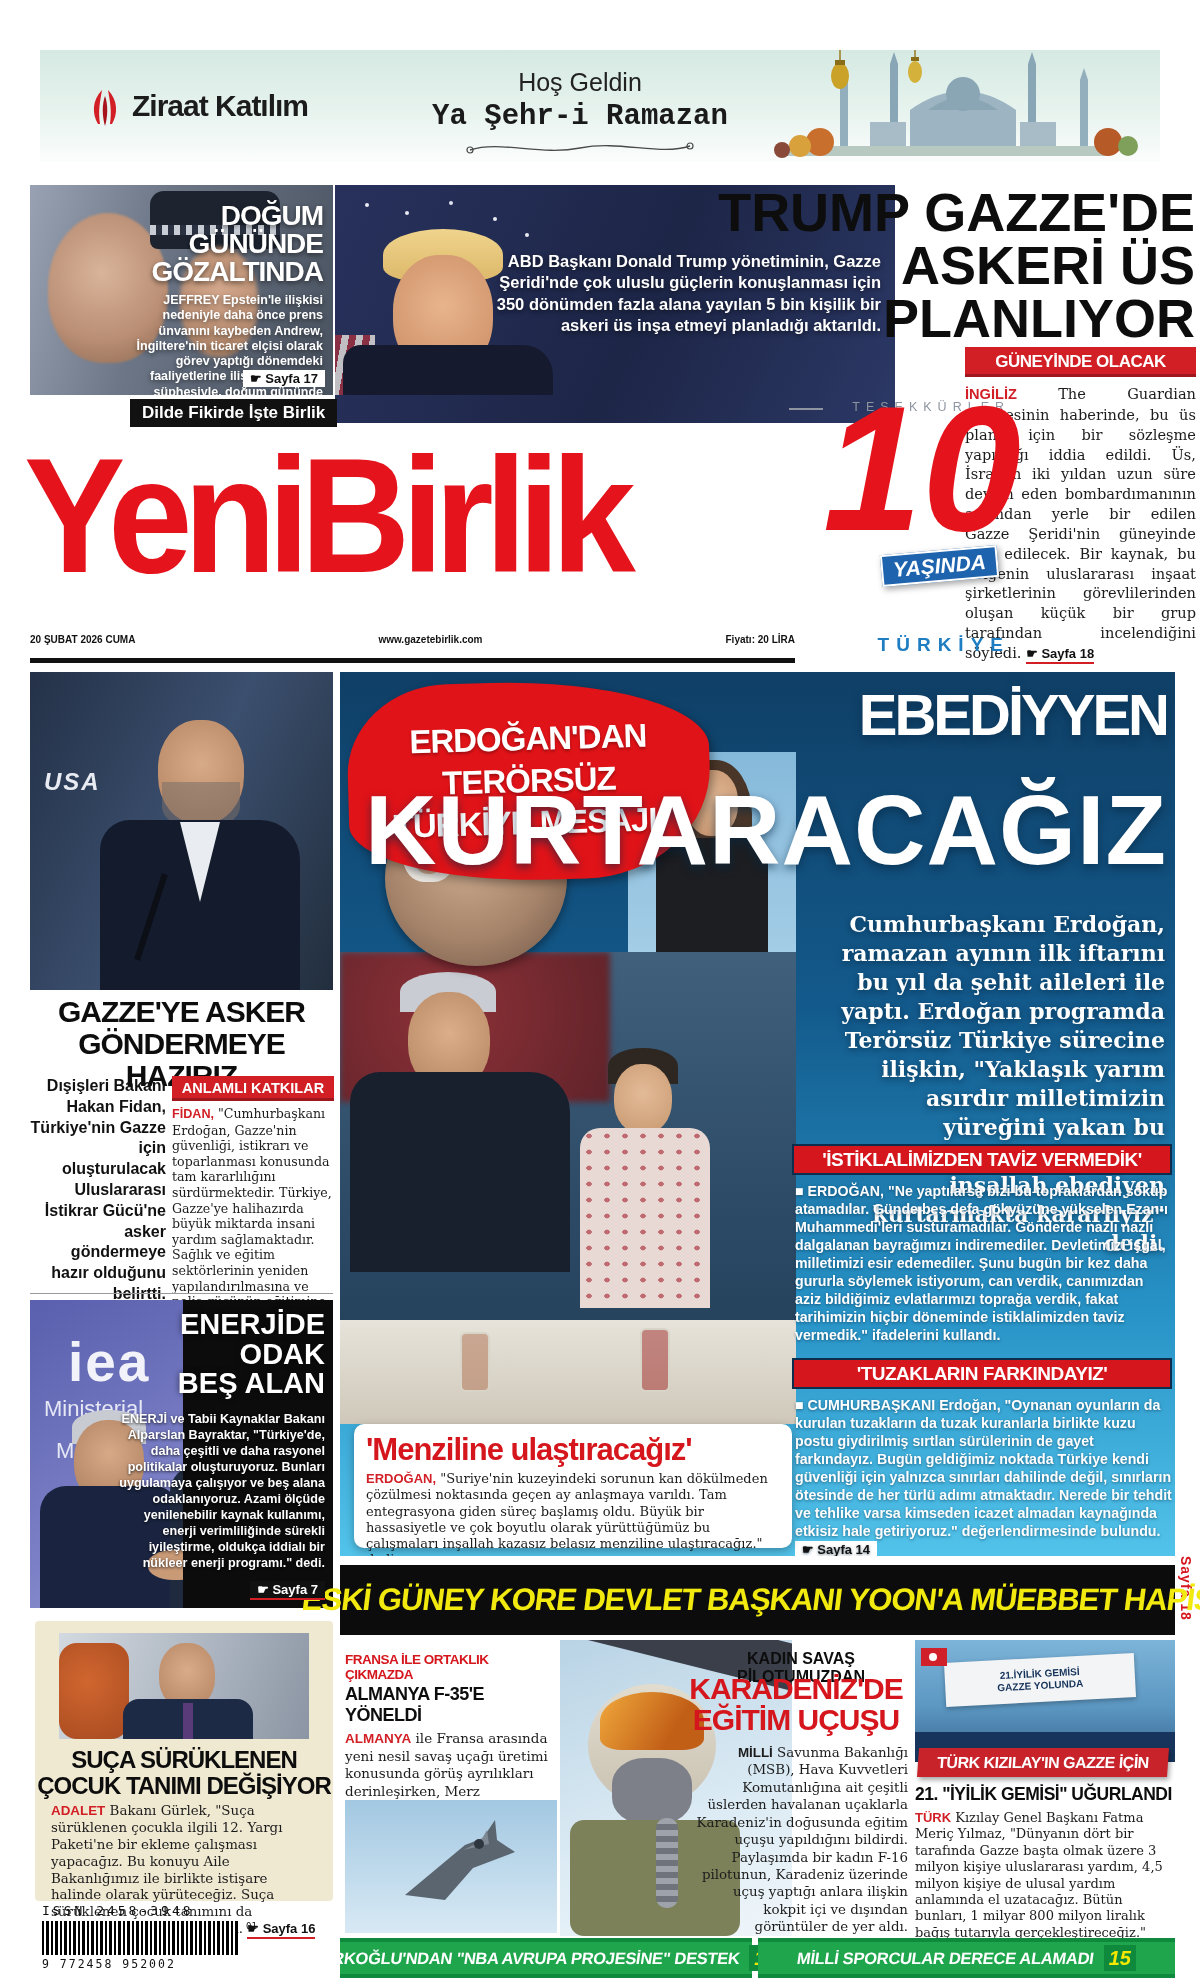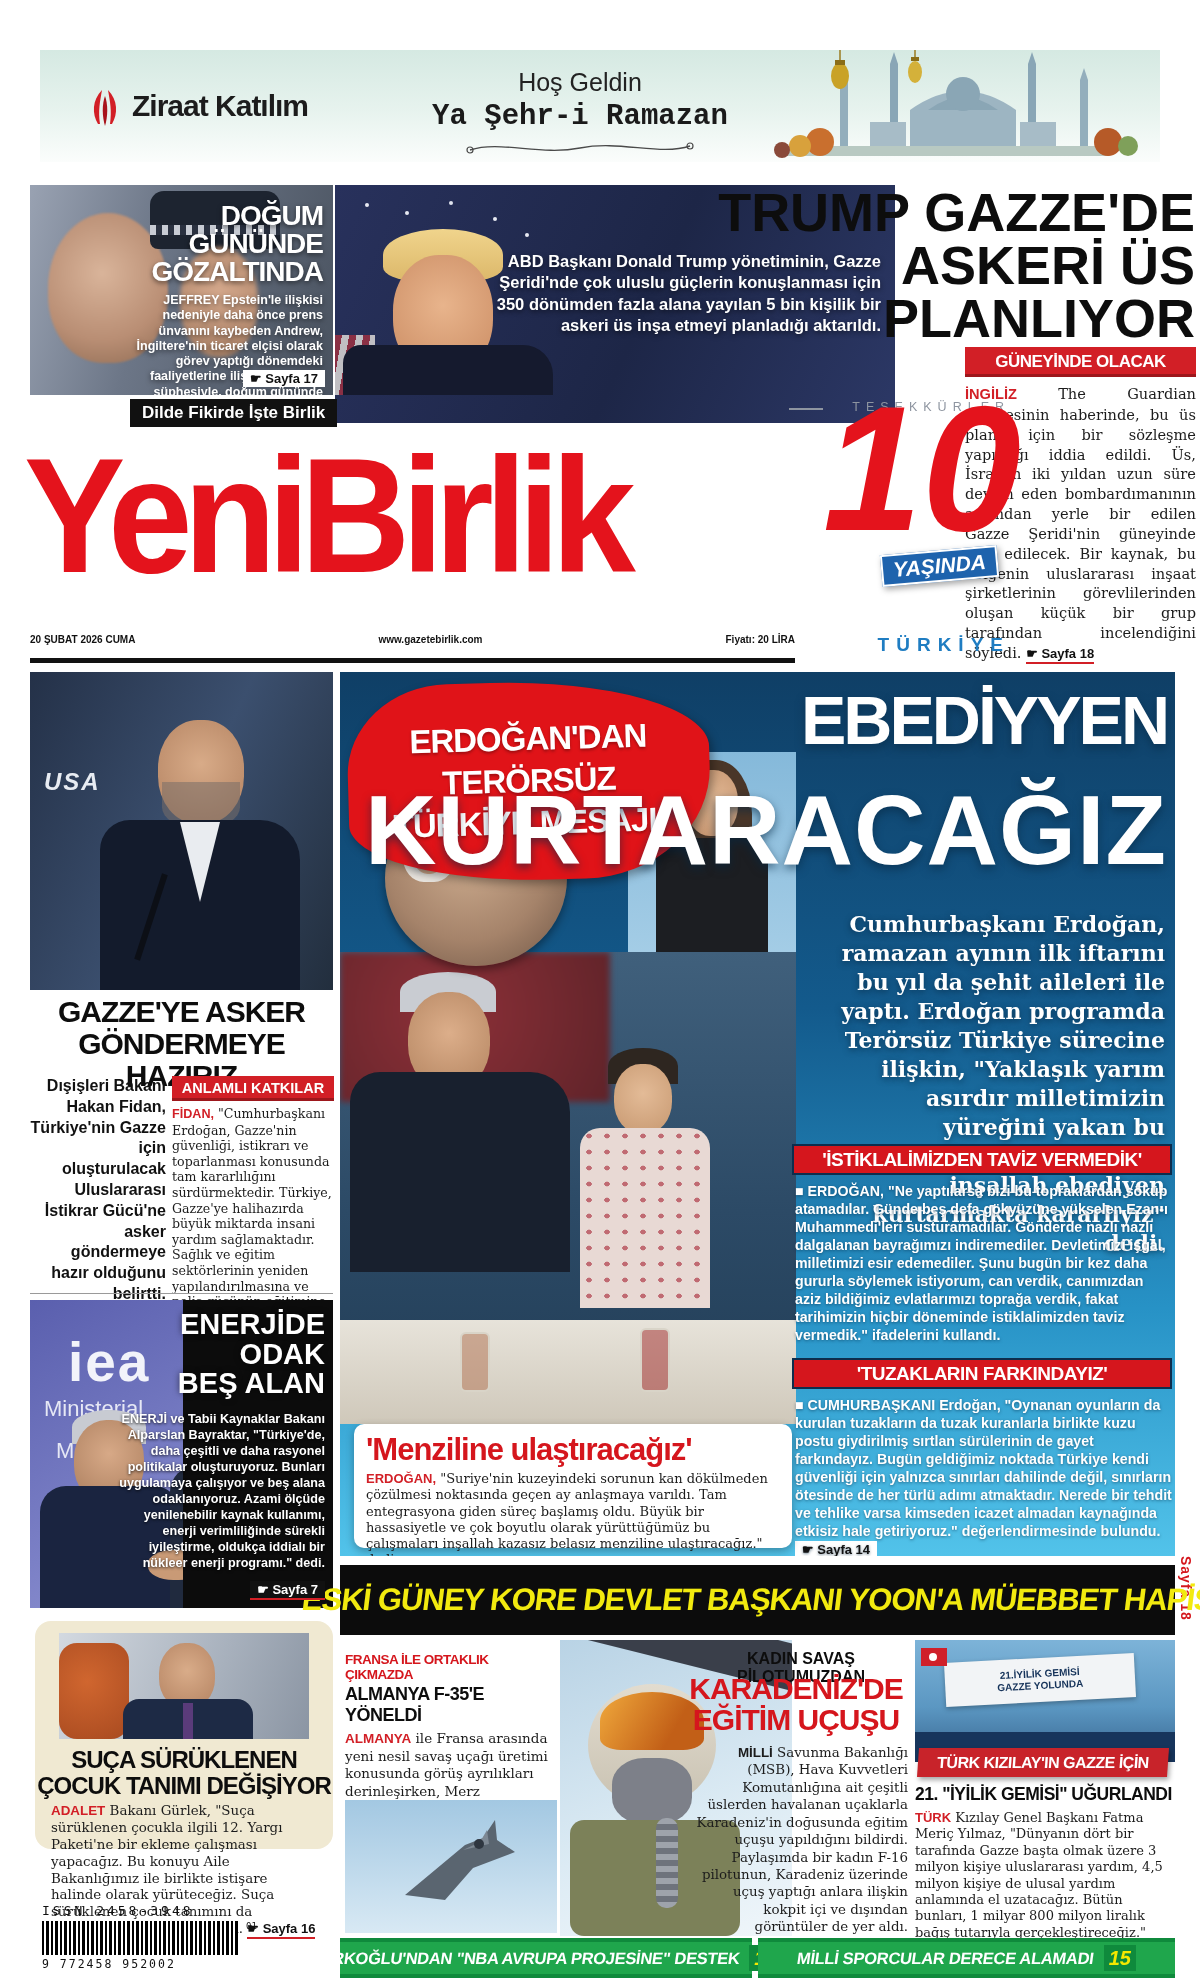--- a/index.html
+++ b/index.html
@@ -114,21 +114,21 @@
   .en-tag{right:8px;bottom:10px;z-index:3;}
 
   
   .main{left:340px;top:672px;width:835px;height:884px;
     background:linear-gradient(180deg,#0f3f66 0%,#135a8c 38%,#2792c6 72%,#52c3ea 100%);}
   .splash{left:8px;top:10px;width:362px;height:198px;background:#e01318;
     border-radius:28% 60% 35% 55%/45% 35% 55% 30%;transform:rotate(-1.6deg);
     display:flex;flex-direction:column;justify-content:center;align-items:center;z-index:2;
     box-shadow:3px 4px 10px rgba(0,0,0,.35);}
   .splash div{color:#fff;font-weight:bold;font-size:33px;line-height:1.28;letter-spacing:-1px;text-shadow:0 2px 3px rgba(0,0,0,.3);}
-  .hl1{right:8px;top:14px;width:560px;text-align:right;color:#fff;font-weight:bold;font-size:68px;
+  .hl1{right:8px;top:14px;width:560px;text-align:right;color:#fff;font-weight:bold;font-size:58px;
     letter-spacing:-3px;line-height:1;z-index:3;text-shadow:0 4px 10px rgba(6,40,66,.6);}
   .hl2{right:8px;top:108px;width:828px;text-align:right;color:#fff;font-weight:bold;font-size:99px;
     letter-spacing:1px;line-height:1;z-index:3;text-shadow:0 4px 10px rgba(6,40,66,.6);}
   .girl{left:288px;top:80px;width:168px;height:392px;z-index:1;
     background:linear-gradient(180deg,#85b9da 0%,#a9d0e8 60%,#c2ddee 100%);}
   .girl-hair{left:44px;top:8px;width:80px;height:120px;border-radius:45% 45% 40% 40%;background:#4a3628;}
   .girl-face{left:58px;top:18px;width:52px;height:66px;border-radius:46%;background:radial-gradient(circle at 50% 42%,#e2b894,#c2916c);}
   .girl-shirt{left:28px;top:86px;width:112px;height:160px;border-radius:18px 18px 0 0;background:#1c1e22;}
   .girl-jeans{left:38px;top:244px;width:92px;height:148px;background:#5b7da0;}
   .iftar{left:45px;top:118px;width:182px;height:176px;border-radius:50%;z-index:2;
@@ -163,21 +163,21 @@
     box-shadow:0 3px 8px rgba(0,0,0,.3);padding:8px 12px;box-sizing:border-box;}
   .quote-hl{color:#d5161d;font-weight:bold;font-size:31px;letter-spacing:-1px;margin-bottom:3px;}
   .quote-body{font-size:13px;line-height:1.25;color:#1c1c1c;}
   .vtag{left:1178px;top:1556px;writing-mode:vertical-rl;color:#d5161d;font-weight:bold;font-size:14px;letter-spacing:1px;}
 
   
   .yoon{left:340px;top:1565px;width:835px;height:70px;background:#0c0c0c;display:flex;align-items:center;justify-content:center;}
   .yoon div{color:#f2ea0f;font-weight:bold;font-size:31px;letter-spacing:-1px;transform:skewX(-7deg);white-space:nowrap;}
 
   
-  .cream{left:35px;top:1621px;width:298px;height:228px;background:#f0e9d2;border-radius:16px;}
+  .cream{left:35px;top:1621px;width:298px;height:280px;background:#f0e9d2;border-radius:4px;}
   .ch-photo{left:24px;top:12px;width:250px;height:106px;background:linear-gradient(110deg,#d3d9e0 0%,#a8b1bd 60%,#8b95a3 100%);}
   .ch-chair{left:0;top:10px;width:70px;height:96px;border-radius:18px;background:radial-gradient(circle at 40% 40%,#d0662f,#a84a20);}
   .ch-head{left:100px;top:10px;width:56px;height:66px;border-radius:46%;background:radial-gradient(circle at 50% 42%,#d9ac89,#b28160);}
   .ch-suit{left:64px;top:66px;width:130px;height:40px;border-radius:16px 16px 0 0;background:#1d2a45;}
   .ch-tie{left:124px;top:70px;width:10px;height:36px;background:#5a3b7a;}
   .ch-hl{left:0;top:126px;width:298px;text-align:center;color:#0d0d0d;font-weight:bold;font-size:24px;line-height:1.08;letter-spacing:-1px;}
   .ch-body{left:16px;top:182px;width:266px;font-size:13.4px;line-height:1.26;color:#1c1c1c;}
 
   
   .f35{left:345px;top:1652px;width:212px;}

